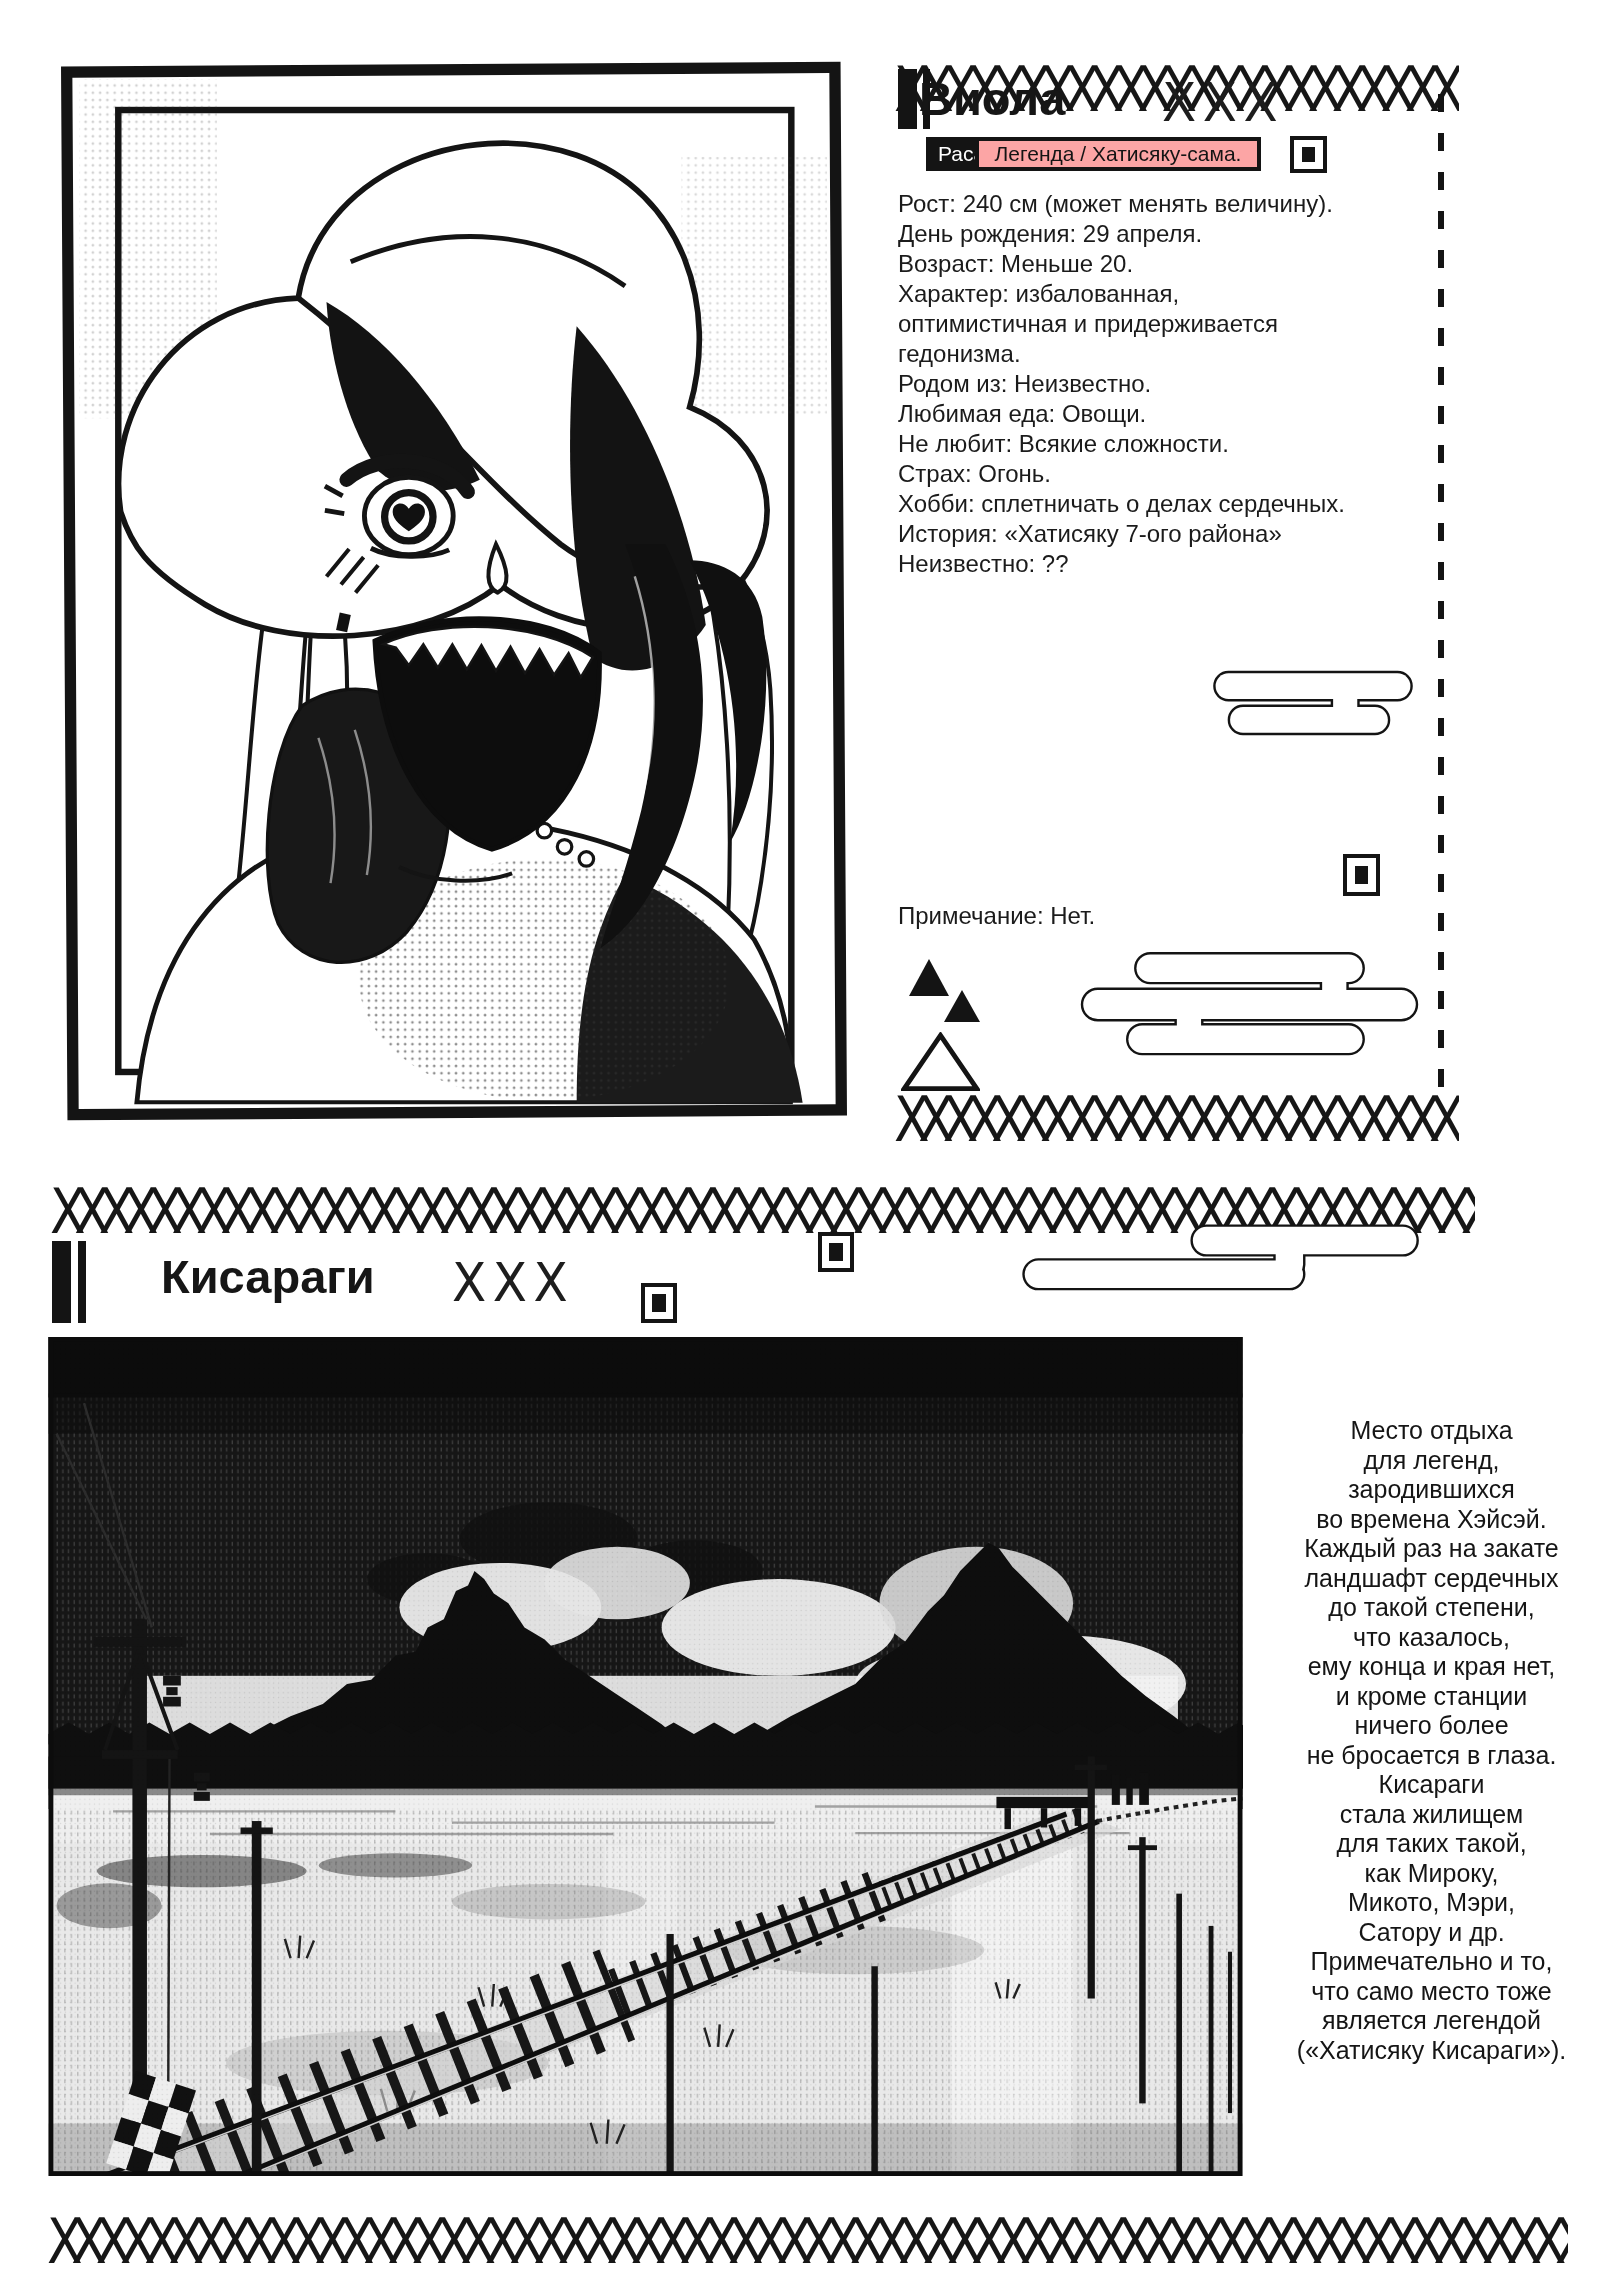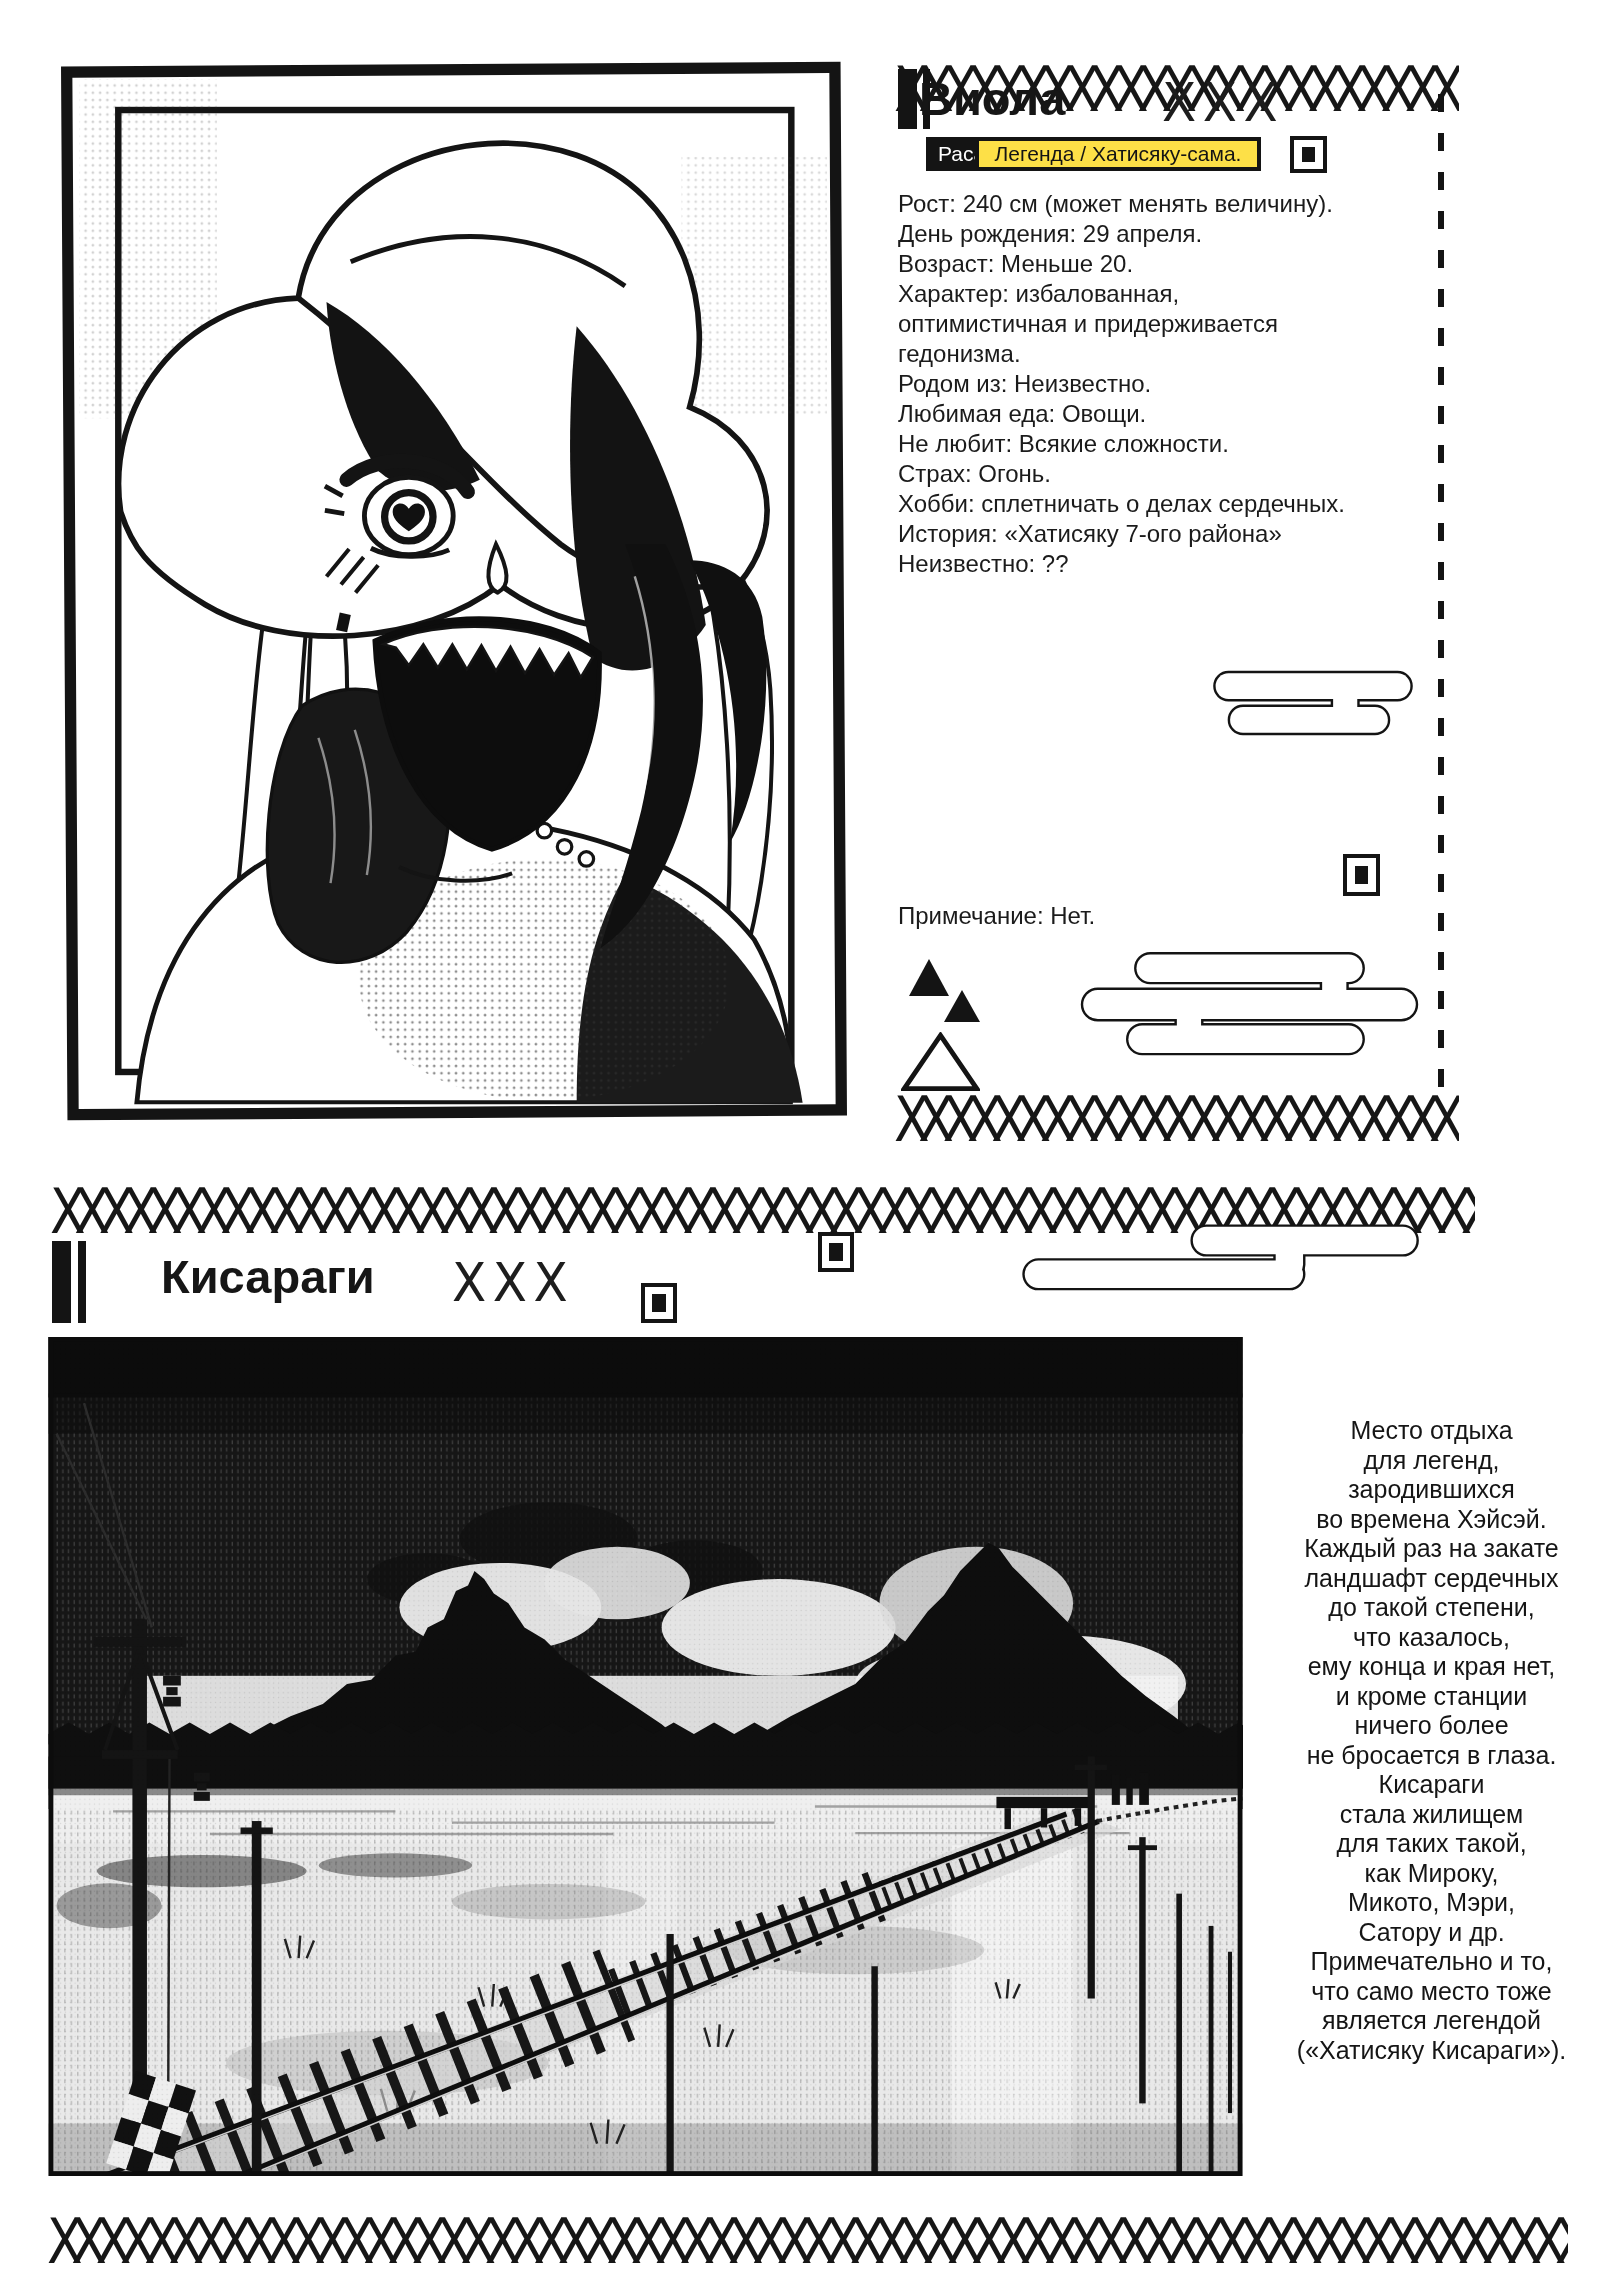--- a/index.html
+++ b/index.html
@@ -10,21 +10,21 @@
         letter-spacing:-11.3px;white-space:nowrap;overflow:hidden;color:#161616;
         transform:scaleY(1.2);transform-origin:left top;height:65px;}
   
   .hbar{position:absolute;background:#141414;}
   .title{position:absolute;font-family:"Liberation Sans",sans-serif;font-weight:bold;color:#161616;white-space:nowrap;}
   .xthin{position:absolute;font-family:"DejaVu Sans",sans-serif;font-weight:normal;color:#1d1d1d;
          letter-spacing:6.5px;transform:scaleY(1.05);transform-origin:left top;white-space:nowrap;}
   
   .race-label{position:absolute;left:898px;top:137px;width:77px;height:34px;background:#141414;color:#fff;
               font-size:21px;display:flex;align-items:center;justify-content:center;margin-left:28px;}
-  .race-value{position:absolute;left:975px;top:137px;width:278px;height:26px;background:#fde047;
+  .race-value{position:absolute;left:975px;top:137px;width:278px;height:26px;background:#fca5a5;
               border:4px solid #141414;font-size:21px;display:flex;align-items:center;justify-content:center;
               white-space:nowrap;}
   
   .sq-icon{position:absolute;border:4px solid #141414;background:#fff;display:flex;
            align-items:center;justify-content:center;box-sizing:border-box;}
   .sq-icon .inner{background:#141414;width:48%;height:55%;}
   
   .viola-info{position:absolute;left:898px;top:189px;width:539px;font-size:24px;line-height:30px;color:#1b1b1b;}
   .note-line{position:absolute;left:898px;top:902px;font-size:24px;color:#1b1b1b;}
   .kis-text{position:absolute;left:1249px;top:1416px;width:365px;text-align:center;

